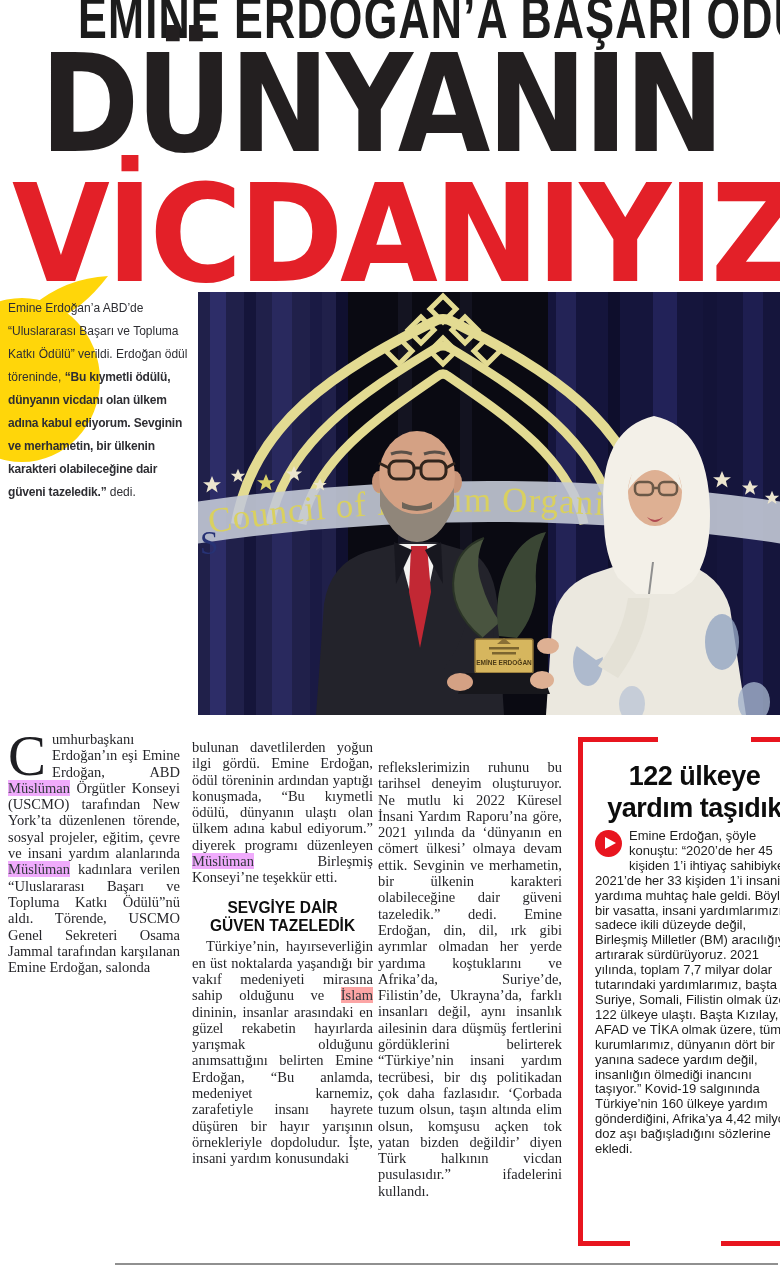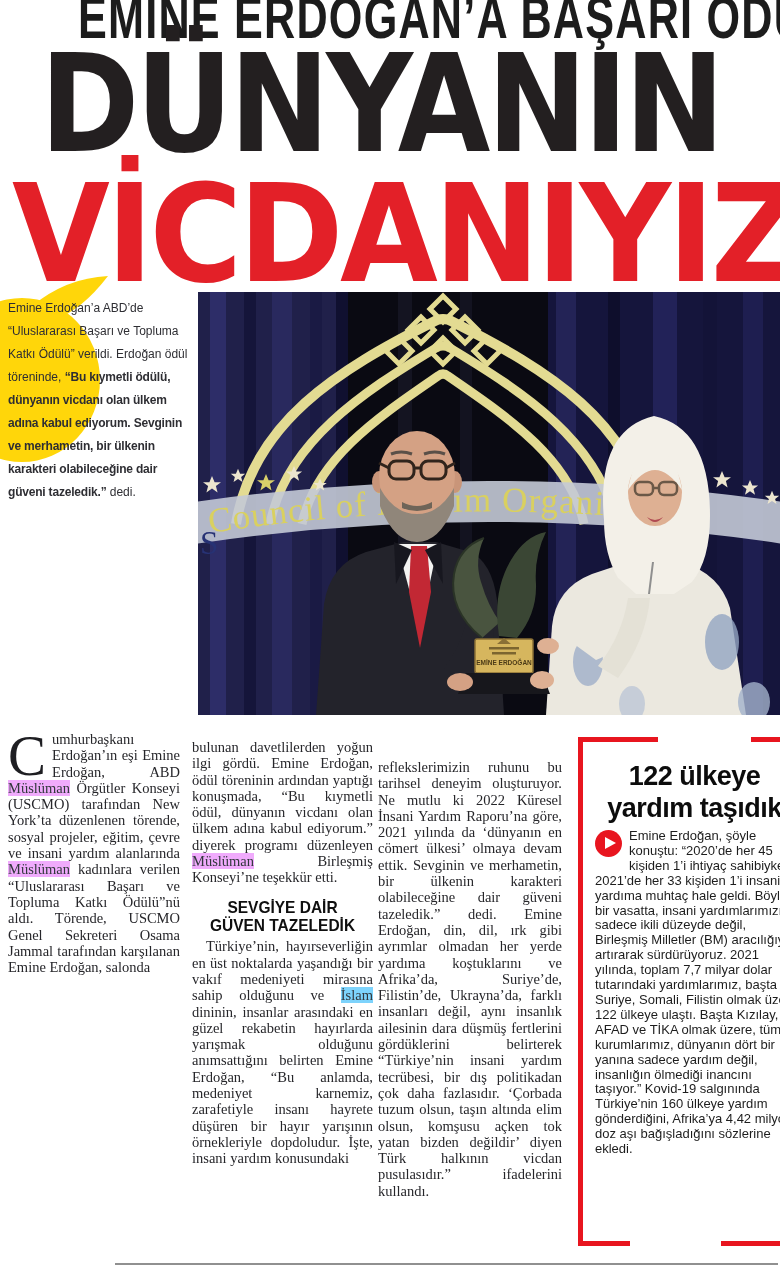--- a/index.html
+++ b/index.html
@@ -15,21 +15,21 @@
     line-height:1;white-space:nowrap;transform-origin:left top}
   .hl1{top:36px;left:40px;color:#231f20;letter-spacing:-4px;transform:scaleX(0.88)}
   .hl2{top:166px;left:12px;color:#e32028;letter-spacing:-4px;transform:scaleX(0.93)}
 
   
   .yellow-blob{position:absolute;left:-14px;top:276px;z-index:1}
   .intro{position:absolute;left:8px;top:297px;width:186px;z-index:2;
     font-size:12px;line-height:23px;color:#2e2e33}
   .seg-bold{font-weight:bold;letter-spacing:-0.2px}
   .seg-hl-cyan{background:#f0abfc;color:#31373c}
-  .seg-hl-green{background:#7dd3fc;color:#31373c}
+  .seg-hl-green{background:#fca5a5;color:#31373c}
 
   
   .photo{position:absolute;left:198px;top:292px;width:582px;height:423px;display:block}
 
   
   .col{position:absolute;font-family:"Liberation Serif",serif;font-size:14.5px;
     line-height:16.3px;color:#26262a;text-align:justify}
   .col1{left:8px;top:731px;width:172px}
   .col2{left:192px;top:739px;width:181px}
   .col3{left:378px;top:759px;width:184px}
@@ -188,21 +188,21 @@
       <ellipse cx="350" cy="354" rx="11" ry="8" fill="#deb093"></ellipse>
       <ellipse cx="344" cy="388" rx="12" ry="9" fill="#deb093"></ellipse>
     </g>
   </svg>
 
   <div class="col col1">
     <span class="dropcap">C</span><span><span>umhurbaşkanı Erdoğan’ın eşi Emine Erdoğan, ABD </span><span class="seg-hl-cyan">Müslüman</span><span> Örgütler Konseyi (USCMO) tarafından New York’ta düzenlenen törende, sosyal projeler, eğitim, çevre ve insani yardım alanlarında </span><span class="seg-hl-cyan">Müslüman</span><span> kadınlara verilen “Uluslararası Başarı ve Topluma Katkı Ödülü”nü aldı. Törende, USCMO Genel Sekreteri Osama Jammal tarafından karşılanan Emine Erdoğan, salonda</span></span>
   </div>
 
   <div class="col col2">
-    <p><span>bulunan davetlilerden yoğun ilgi gördü. Emine Erdoğan, ödül töreninin ardından yaptığı konuşmada, “Bu kıymetli ödül, dünyanın vicdanı olan ülkem adına kabul ediyorum.” diyerek programı düzenleyen </span><span class="seg-hl-cyan">Müslüman</span><span> Birleşmiş Konseyi’ne teşekkür etti.</span></p>
+    <p><span>bulunan davetlilerden yoğun ilgi gördü. Emine Erdoğan, ödül töreninin ardından yaptığı konuşmada, “Bu kıymetli ödülü, dünyanın ulaştı olan ülkem adına kabul ediyorum.” diyerek programı düzenleyen </span><span class="seg-hl-cyan">Müslüman</span><span> Birleşmiş Konseyi’ne teşekkür etti.</span></p>
     <div class="subhead">
       <div>SEVGİYE DAİR</div>
       <div>GÜVEN TAZELEDİK</div>
     </div>
     <p style="text-indent:14px"><span>Türkiye’nin, hayırseverliğin en üst noktalarda yaşandığı bir vakıf medeniyeti mirasına sahip olduğunu ve </span><span class="seg-hl-green">İslam</span><span> dininin, insanlar arasındaki en güzel rekabetin hayırlarda yarışmak olduğunu anımsattığını belirten Emine Erdoğan, “Bu anlamda, medeniyet karnemiz, zarafetiyle insanı hayrete düşüren bir hayır yarışının örnekleriyle dopdoludur. İşte, insani yardım konusundaki</span></p>
   </div>
 
   <div class="col col3">reflekslerimizin ruhunu bu tarihsel deneyim oluşturuyor. Ne mutlu ki 2022 Küresel İnsani Yardım Raporu’na göre, 2021 yılında da ‘dünyanın en cömert ülkesi’ olmaya devam ettik. Sevginin ve merhametin, bir ülkenin karakteri olabileceğine dair güveni tazeledik.” dedi. Emine Erdoğan, din, dil, ırk gibi ayrımlar olmadan her yerde yardıma koştuklarını ve Afrika’da, Suriye’de, Filistin’de, Ukrayna’da, farklı insanları değil, aynı insanlık ailesinin dara düşmüş fertlerini gördüklerini belirterek “Türkiye’nin insani yardım tecrübesi, bir dış politikadan çok daha fazlasıdır. ‘Çorbada tuzum olsun, taşın altında elim olsun, komşusu açken tok yatan bizden değildir’ diyen Türk halkının vicdan pusulasıdır.” ifadelerini kullandı.</div>
 
   <div class="sidebar">

